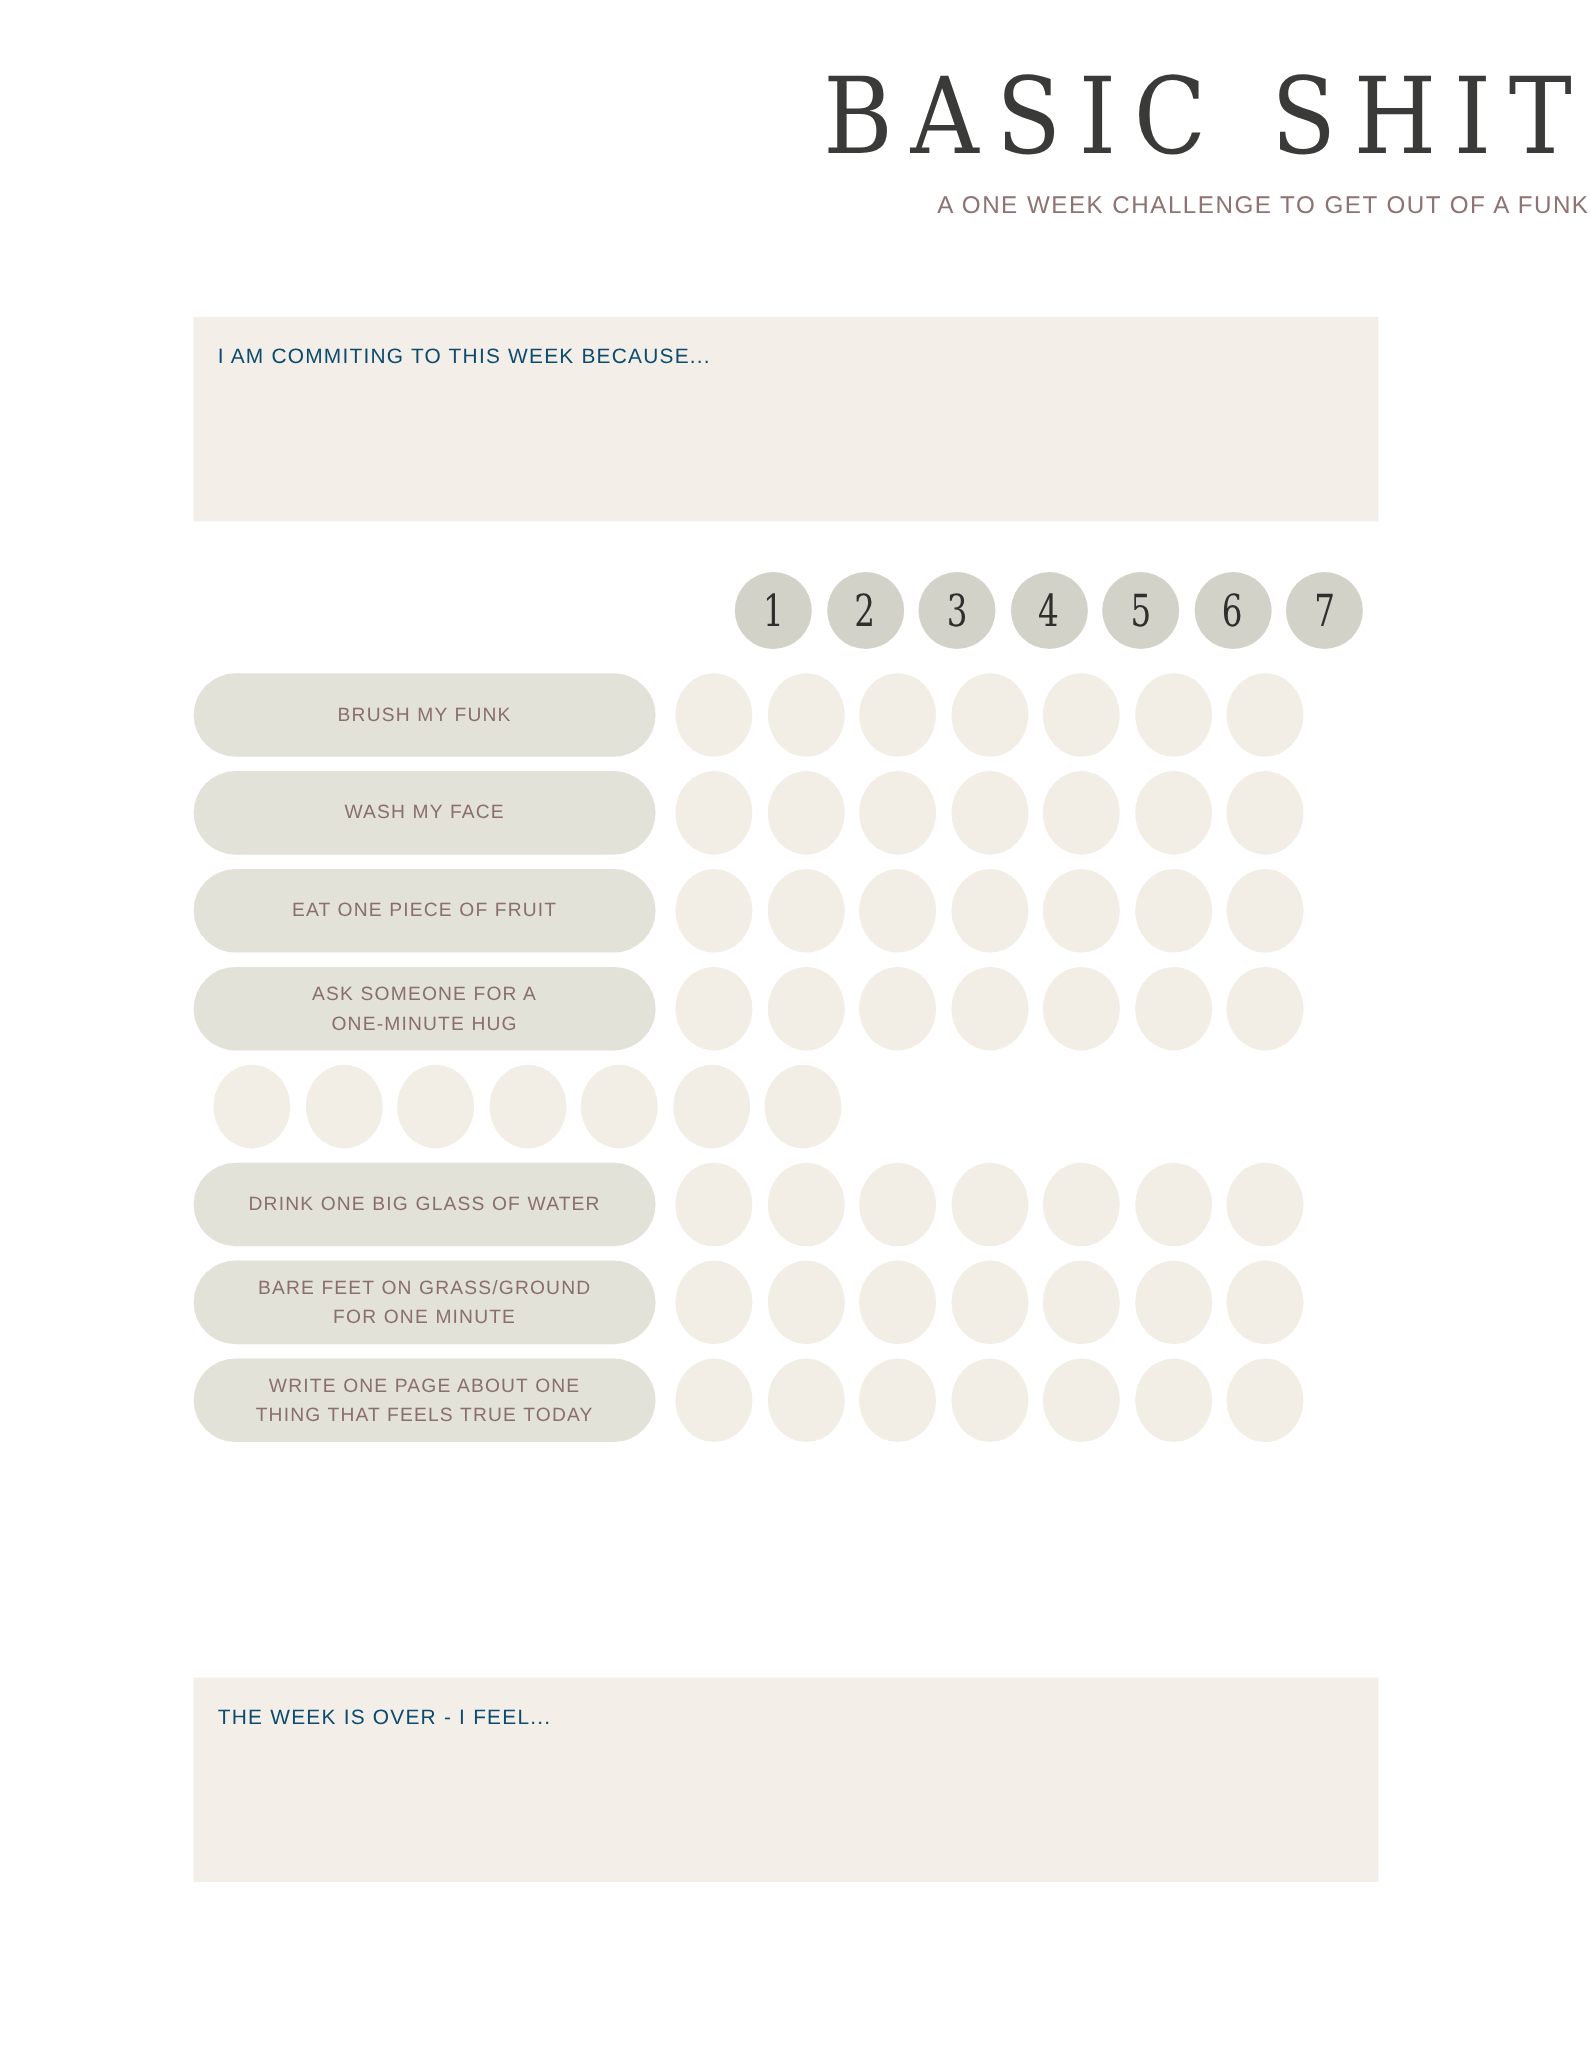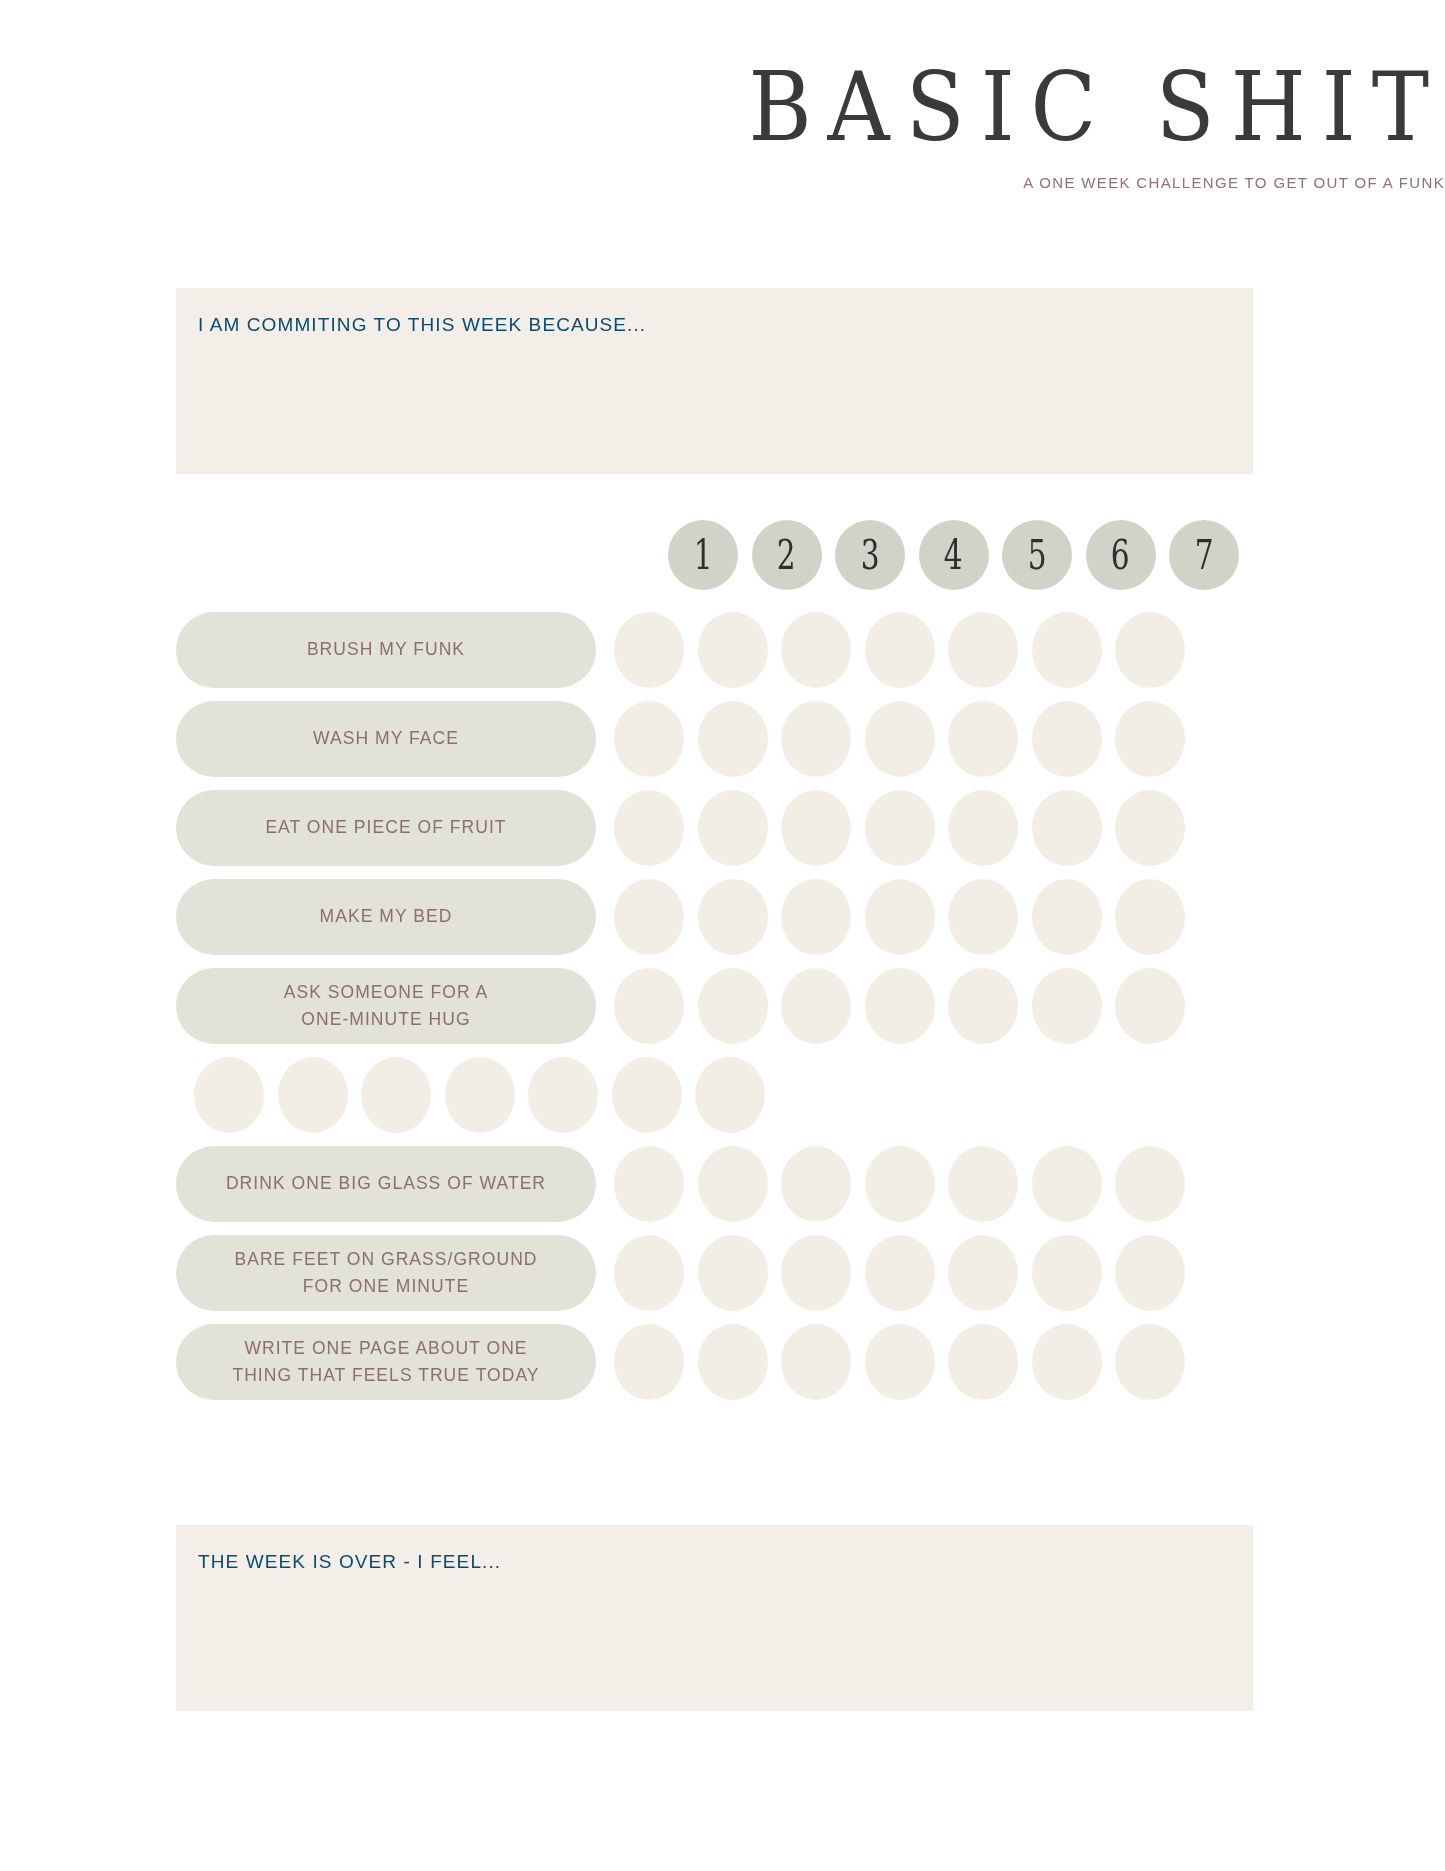--- a/index.html
+++ b/index.html
@@ -28,21 +28,21 @@
     letter-spacing: 16px;
     color: #3a3a38;
     line-height: 1.05;
     margin: 0;
     padding-left: 16px;
     transform: scaleY(1.12);
     transform-origin: center top;
   }
   .subtitle {
     margin: 28px 0 0 0;
-    font-size: 15px;
+    font-size: 22px;
     letter-spacing: 1.35px;
     color: #8e7372;
     font-weight: 400;
   }
 
   
   .panel {
     position: absolute;
     left: 176px;
     width: 1077px;
@@ -217,34 +217,20 @@
           <div class="check-cell"></div>
           <div class="check-cell"></div>
           <div class="check-cell"></div>
           <div class="check-cell"></div>
           <div class="check-cell"></div>
           <div class="check-cell"></div>
         </div>
       </div>
       <div class="row">
         <div class="task-pill">
-          <div class="task-text">MAKE MY BED</div>
-        </div>
-        <div class="checks">
-          <div class="check-cell"></div>
-          <div class="check-cell"></div>
-          <div class="check-cell"></div>
-          <div class="check-cell"></div>
-          <div class="check-cell"></div>
-          <div class="check-cell"></div>
-          <div class="check-cell"></div>
-        </div>
-      </div>
-      <div class="row">
-        <div class="task-pill">
           <div class="task-text">ASK SOMEONE FOR A
 ONE-MINUTE HUG</div>
         </div>
         <div class="checks">
           <div class="check-cell"></div>
           <div class="check-cell"></div>
           <div class="check-cell"></div>
           <div class="check-cell"></div>
           <div class="check-cell"></div>
           <div class="check-cell"></div>

